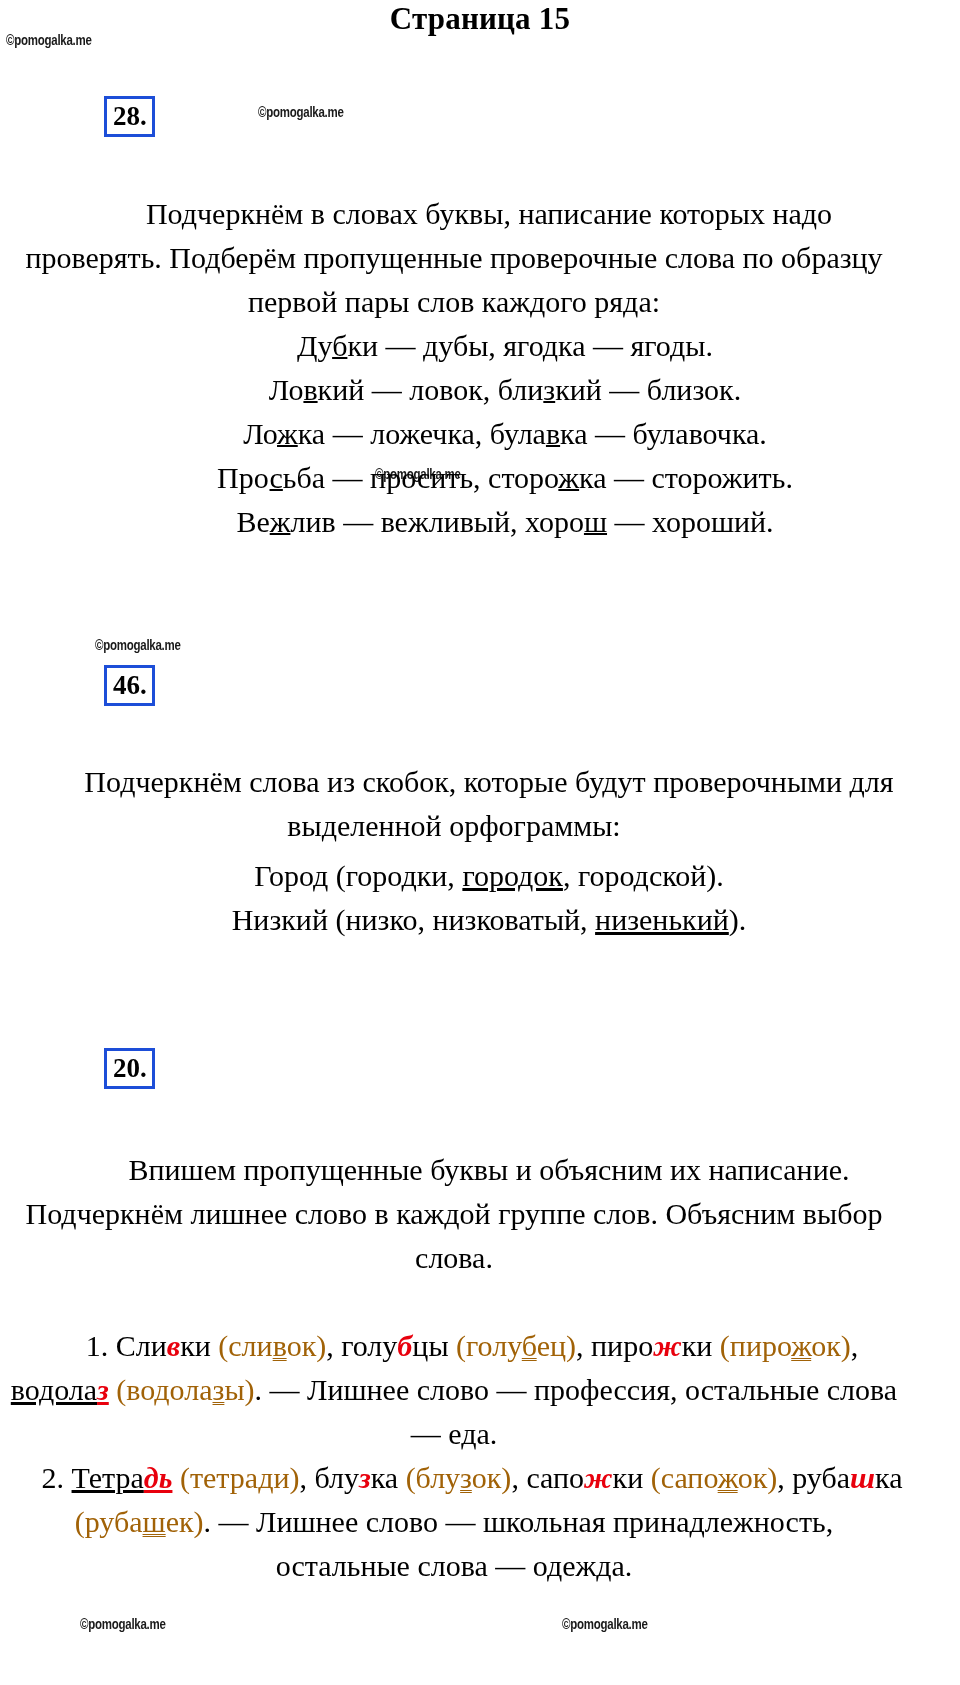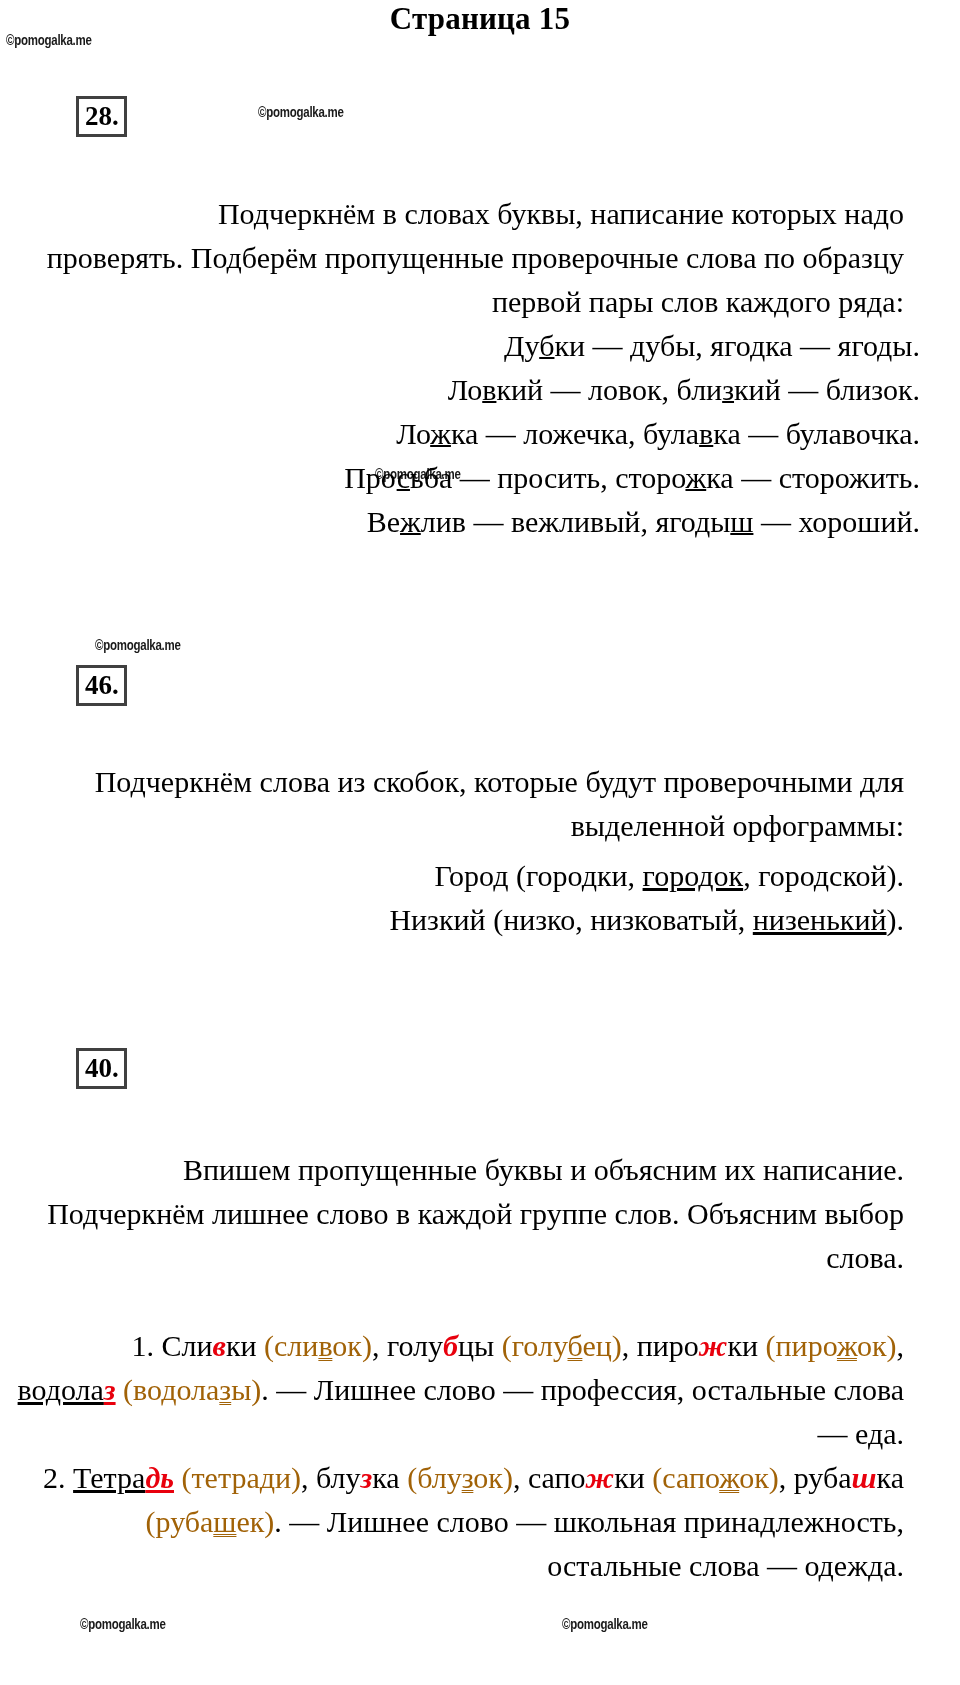--- a/index.html
+++ b/index.html
@@ -48,38 +48,39 @@
     transform: scaleX(0.82);
     transform-origin: left center;
   }
   .wm.small {
     font-size: 14px;
   }
 
   
   .ex-num {
     position: absolute;
-    border: 3px solid #404040;
+    border: 3px solid #1d4ed8;
     font-size: 27px;
     font-weight: bold;
     line-height: 30px;
     padding: 2px 5px 3px 6px;
     font-family: "Liberation Serif", "DejaVu Serif", serif;
     background: #fff;
+    margin-left: 28px;
   }
 
   
   .block {
     position: absolute;
     width: 900px;
     left: 4px;
     font-size: 30px;
     line-height: 44px;
     font-family: "Liberation Serif", "DejaVu Serif", serif;
-    text-align: right;
+    text-align: center;
     letter-spacing: 0px;
   }
   .block p {
     margin: 0;
     padding: 0;
   }
   .indent {
     text-indent: 70px;
   }
 
@@ -125,33 +126,33 @@
 
   <div class="ex-num" style="top:96px; left:76px;">28.</div>
 
   <div class="block indent" style="top:192px;">Подчеркнём в словах буквы, написание которых надо проверять. Подберём пропущенные проверочные слова по образцу первой пары слов каждого ряда:</div>
 
   <div class="block" style="top:324px; left:20px;">
       <p style="text-indent: 70px;"><span>Ду</span><span class="u">б</span><span>ки — дубы, яго</span><span class="u">д</span><span>ка — ягоды.</span></p>
       <p style="text-indent: 70px;"><span>Ло</span><span class="u">в</span><span>кий — ловок, бли</span><span class="u">з</span><span>кий — близок.</span></p>
       <p style="text-indent: 70px;"><span>Ло</span><span class="u">ж</span><span>ка — ложечка, була</span><span class="u">в</span><span>ка — булавочка.</span></p>
       <p style="text-indent: 70px;"><span>Про</span><span class="u">с</span><span>ьба — просить, сторо</span><span class="u">ж</span><span>ка — сторожить.</span></p>
-      <p style="text-indent: 70px;"><span>Ве</span><span class="u">ж</span><span>лив — вежливый, ягоды</span><span class="u">ш</span><span> — хороший.</span></p>
+      <p style="text-indent: 70px;"><span>Ве</span><span class="u">ж</span><span>лив — вежливый, хоро</span><span class="u">ш</span><span> — хороший.</span></p>
     </div>
 
   <div class="ex-num" style="top:665px; left:76px;">46.</div>
 
   <div class="block indent" style="top:760px;">Подчеркнём слова из скобок, которые будут проверочными для выделенной орфограммы:</div>
 
   <div class="block" style="top:854px; left:4px;">
       <p style="text-indent: 70px;"><span>Город (городки, </span><span class="uw">городок</span><span>, городской).</span></p>
       <p style="text-indent: 70px;"><span>Низкий (низко, низковатый, </span><span class="uw">низенький</span><span>).</span></p>
     </div>
 
-  <div class="ex-num" style="top:1048px; left:76px;">40.</div>
+  <div class="ex-num" style="top:1048px; left:76px;">20.</div>
 
   <div class="block indent" style="top:1148px;">Впишем пропущенные буквы и объясним их написание. Подчеркнём лишнее слово в каждой группе слов. Объясним выбор слова.</div>
 
   <div class="block" style="top:1324px; left:4px;">
       <p style="text-indent: 36px;"><span>1. Сли</span><span class="ins">в</span><span>ки </span><span class="chk">(сли</span><span class="chk duu">в</span><span class="chk">ок)</span><span>, голу</span><span class="ins">б</span><span>цы </span><span class="chk">(голу</span><span class="chk duu">б</span><span class="chk">ец)</span><span>, пиро</span><span class="ins">ж</span><span>ки </span><span class="chk">(пиро</span><span class="chk duu">ж</span><span class="chk">ок)</span><span>, </span><span class="uw">водола</span><span class="ins uw">з</span><span> </span><span class="chk">(водола</span><span class="chk duu">з</span><span class="chk">ы)</span><span>. — Лишнее слово — профессия, остальные слова — еда.</span></p>
       <p style="text-indent: 36px;"><span>2. </span><span class="uw">Тетра</span><span class="ins uw">дь</span><span> </span><span class="chk">(тетра</span><span class="chk duu">д</span><span class="chk">и)</span><span>, блу</span><span class="ins">з</span><span>ка </span><span class="chk">(блу</span><span class="chk duu">з</span><span class="chk">ок)</span><span>, сапо</span><span class="ins">ж</span><span>ки </span><span class="chk">(сапо</span><span class="chk duu">ж</span><span class="chk">ок)</span><span>, руба</span><span class="ins">ш</span><span>ка </span><span class="chk">(руба</span><span class="chk duu">ш</span><span class="chk">ек)</span><span>. — Лишнее слово — школьная принадлежность, остальные слова — одежда.</span></p>
     </div>
 
 </div>
 

